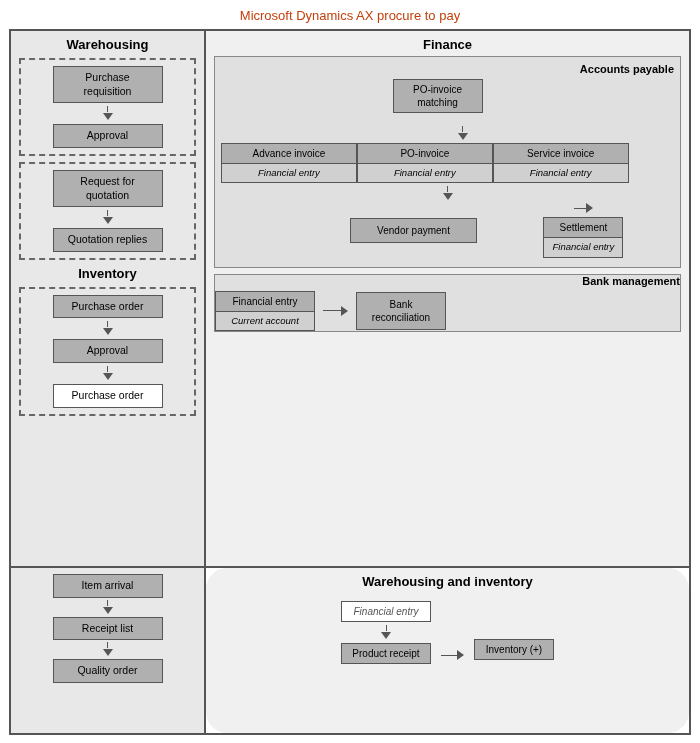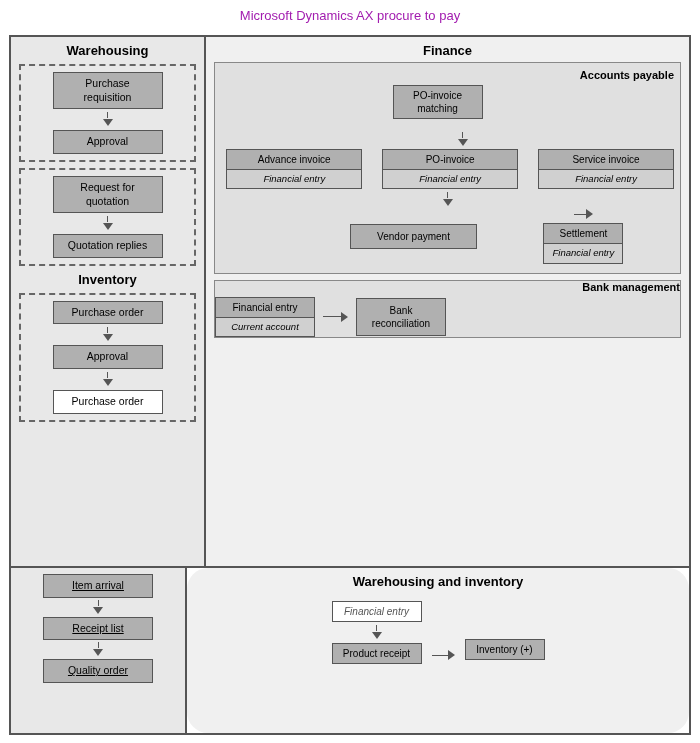--- a/index.html
+++ b/index.html
@@ -15,22 +15,22 @@
       width: 700px;
       height: 743px;
       background: #fff;
       padding: 8px;
       display: flex;
       flex-direction: column;
       align-items: center;
     }
     .page-title {
       font-size: 13px;
-      color: #a21caf;
-      margin-bottom: 12px;
+      color: #c2410c;
+      margin-bottom: 6px;
       text-align: center;
     }
     .outer-border {
       border: 2px solid #555;
       width: 682px;
       height: 710px;
       display: flex;
       flex-direction: column;
     }
     
@@ -194,29 +194,28 @@
       align-items: center;
       gap: 8px;
     }
     
     .bottom-row {
       display: flex;
       flex-direction: row;
       height: 165px;
     }
     .warehouse-left {
-      width: 176px;
+      width: 195px;
       border-right: 2px solid #555;
       padding: 6px 8px;
       background: #e8e8e8;
       display: flex;
       flex-direction: column;
       align-items: center;
       gap: 2px;
-      text-decoration: underline;
     }
     .warehouse-right {
       flex: 1;
       padding: 6px 10px;
       background: #f0f0f0;
       display: flex;
       flex-direction: column;
       border-radius: 21px;
     }
     .wh-title {
@@ -315,21 +314,21 @@
               <div style="width:80px;"></div>
             </div>
 
             <div style="display:flex; justify-content:center; margin-left:30px; margin-bottom:2px;">
               <div class="arrow-combo">
                 <div class="arrow-line-down"></div>
                 <div class="arrow-down"></div>
               </div>
             </div>
 
-            <div style="display:flex; flex-direction:row; align-items:flex-start; justify-content:flex-end; width:100%; gap:20px; margin-bottom:3px;">
+            <div style="display:flex; flex-direction:row; align-items:flex-start; justify-content:flex-start; width:100%; gap:0; margin-bottom:3px;">
 
               <div class="double-node" style="width:30%;">
                 <div class="top-part">Advance invoice</div>
                 <div class="bottom-part">Financial entry</div>
               </div>
 
               <div class="double-node" style="width:30%;">
                 <div class="top-part">PO-invoice</div>
                 <div class="bottom-part">Financial entry</div>
               </div>

